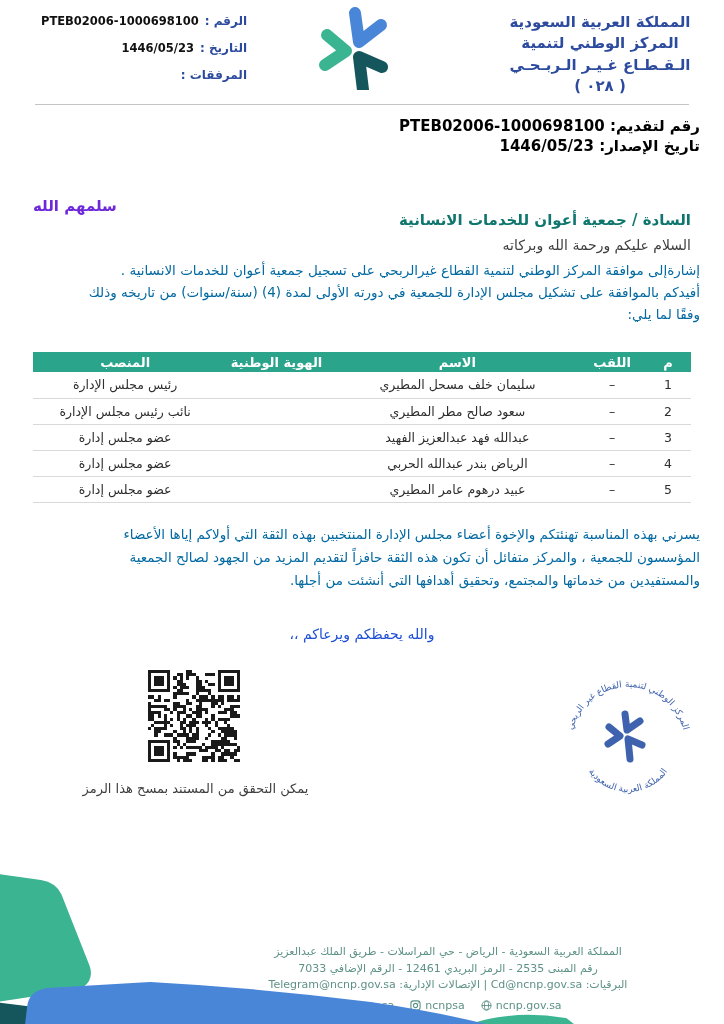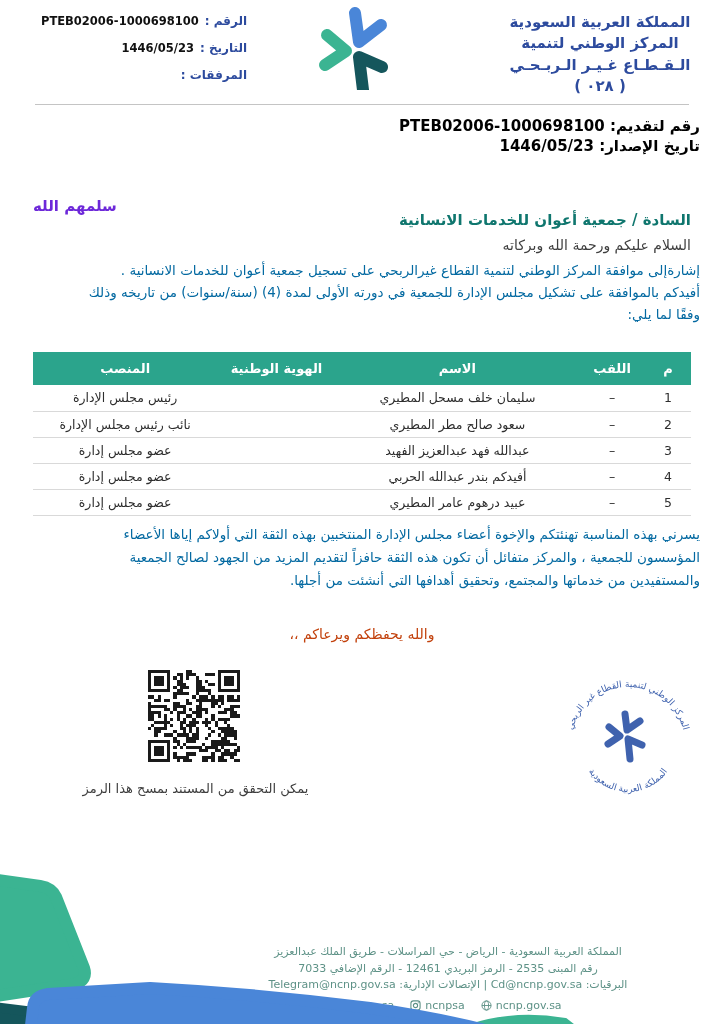--- a/index.html
+++ b/index.html
@@ -27,27 +27,27 @@
   .doc-info .val{direction:ltr;unicode-bidi:embed;}
 
   .addressee{position:absolute;top:197px;right:33px;direction:rtl;font-weight:bold;font-size:15px;color:#0f766e;margin-top:14px;}
   .blessing{position:absolute;top:197px;left:33px;direction:rtl;font-weight:bold;font-size:15px;color:#6d28d9;}
   .salutation{position:absolute;top:237px;right:33px;direction:rtl;font-size:14px;color:#3f3f3f;}
 
   .para{direction:rtl;white-space:pre-line;color:#0369a1;font-size:13.5px;line-height:22px;}
   .para1{position:absolute;top:259px;right:24px;left:24px;text-align:right;}
   .para2{position:absolute;top:523px;right:24px;left:24px;text-align:right;line-height:23px;}
   .doxology{position:absolute;top:626px;left:0;right:0;text-align:center;direction:rtl;
-            font-size:14px;color:#c2410c;}
+            font-size:14px;color:#1d4ed8;}
 
   
   .board-table{position:absolute;top:352px;left:33px;right:33px;direction:rtl;
                border-collapse:collapse;width:658px;table-layout:fixed;}
   .board-table th{background:var(--table-header-green);color:#fff;font-weight:bold;font-size:13px;
-                  height:33px;text-align:center;}
+                  height:20px;text-align:center;}
   .board-table td{height:26px;text-align:center;font-size:12.5px;color:#2e2e2e;
                   border-bottom:1px solid #d9d9d9;}
 
   
   .qr-wrap{position:absolute;top:670px;left:148px;width:92px;height:92px;}
   .qr-wrap svg{width:100%;height:100%;shape-rendering:crispEdges;}
   .qr-caption{position:absolute;top:781px;left:38px;width:315px;text-align:center;direction:rtl;
               font-size:13px;color:#3d3d3d;}
 
   
@@ -153,21 +153,21 @@
         <tr>
           <td>3</td>
           <td>–</td>
           <td>عبدالله فهد عبدالعزيز الفهيد</td>
           <td></td>
           <td>عضو مجلس إدارة</td>
         </tr>
         <tr>
           <td>4</td>
           <td>–</td>
-          <td>أفيدكم بندر عبدالله الحربي</td>
+          <td>الرياض بندر عبدالله الحربي</td>
           <td></td>
           <td>عضو مجلس إدارة</td>
         </tr>
         <tr>
           <td>5</td>
           <td>–</td>
           <td>عبيد درهوم عامر المطيري</td>
           <td></td>
           <td>عضو مجلس إدارة</td>
         </tr>

